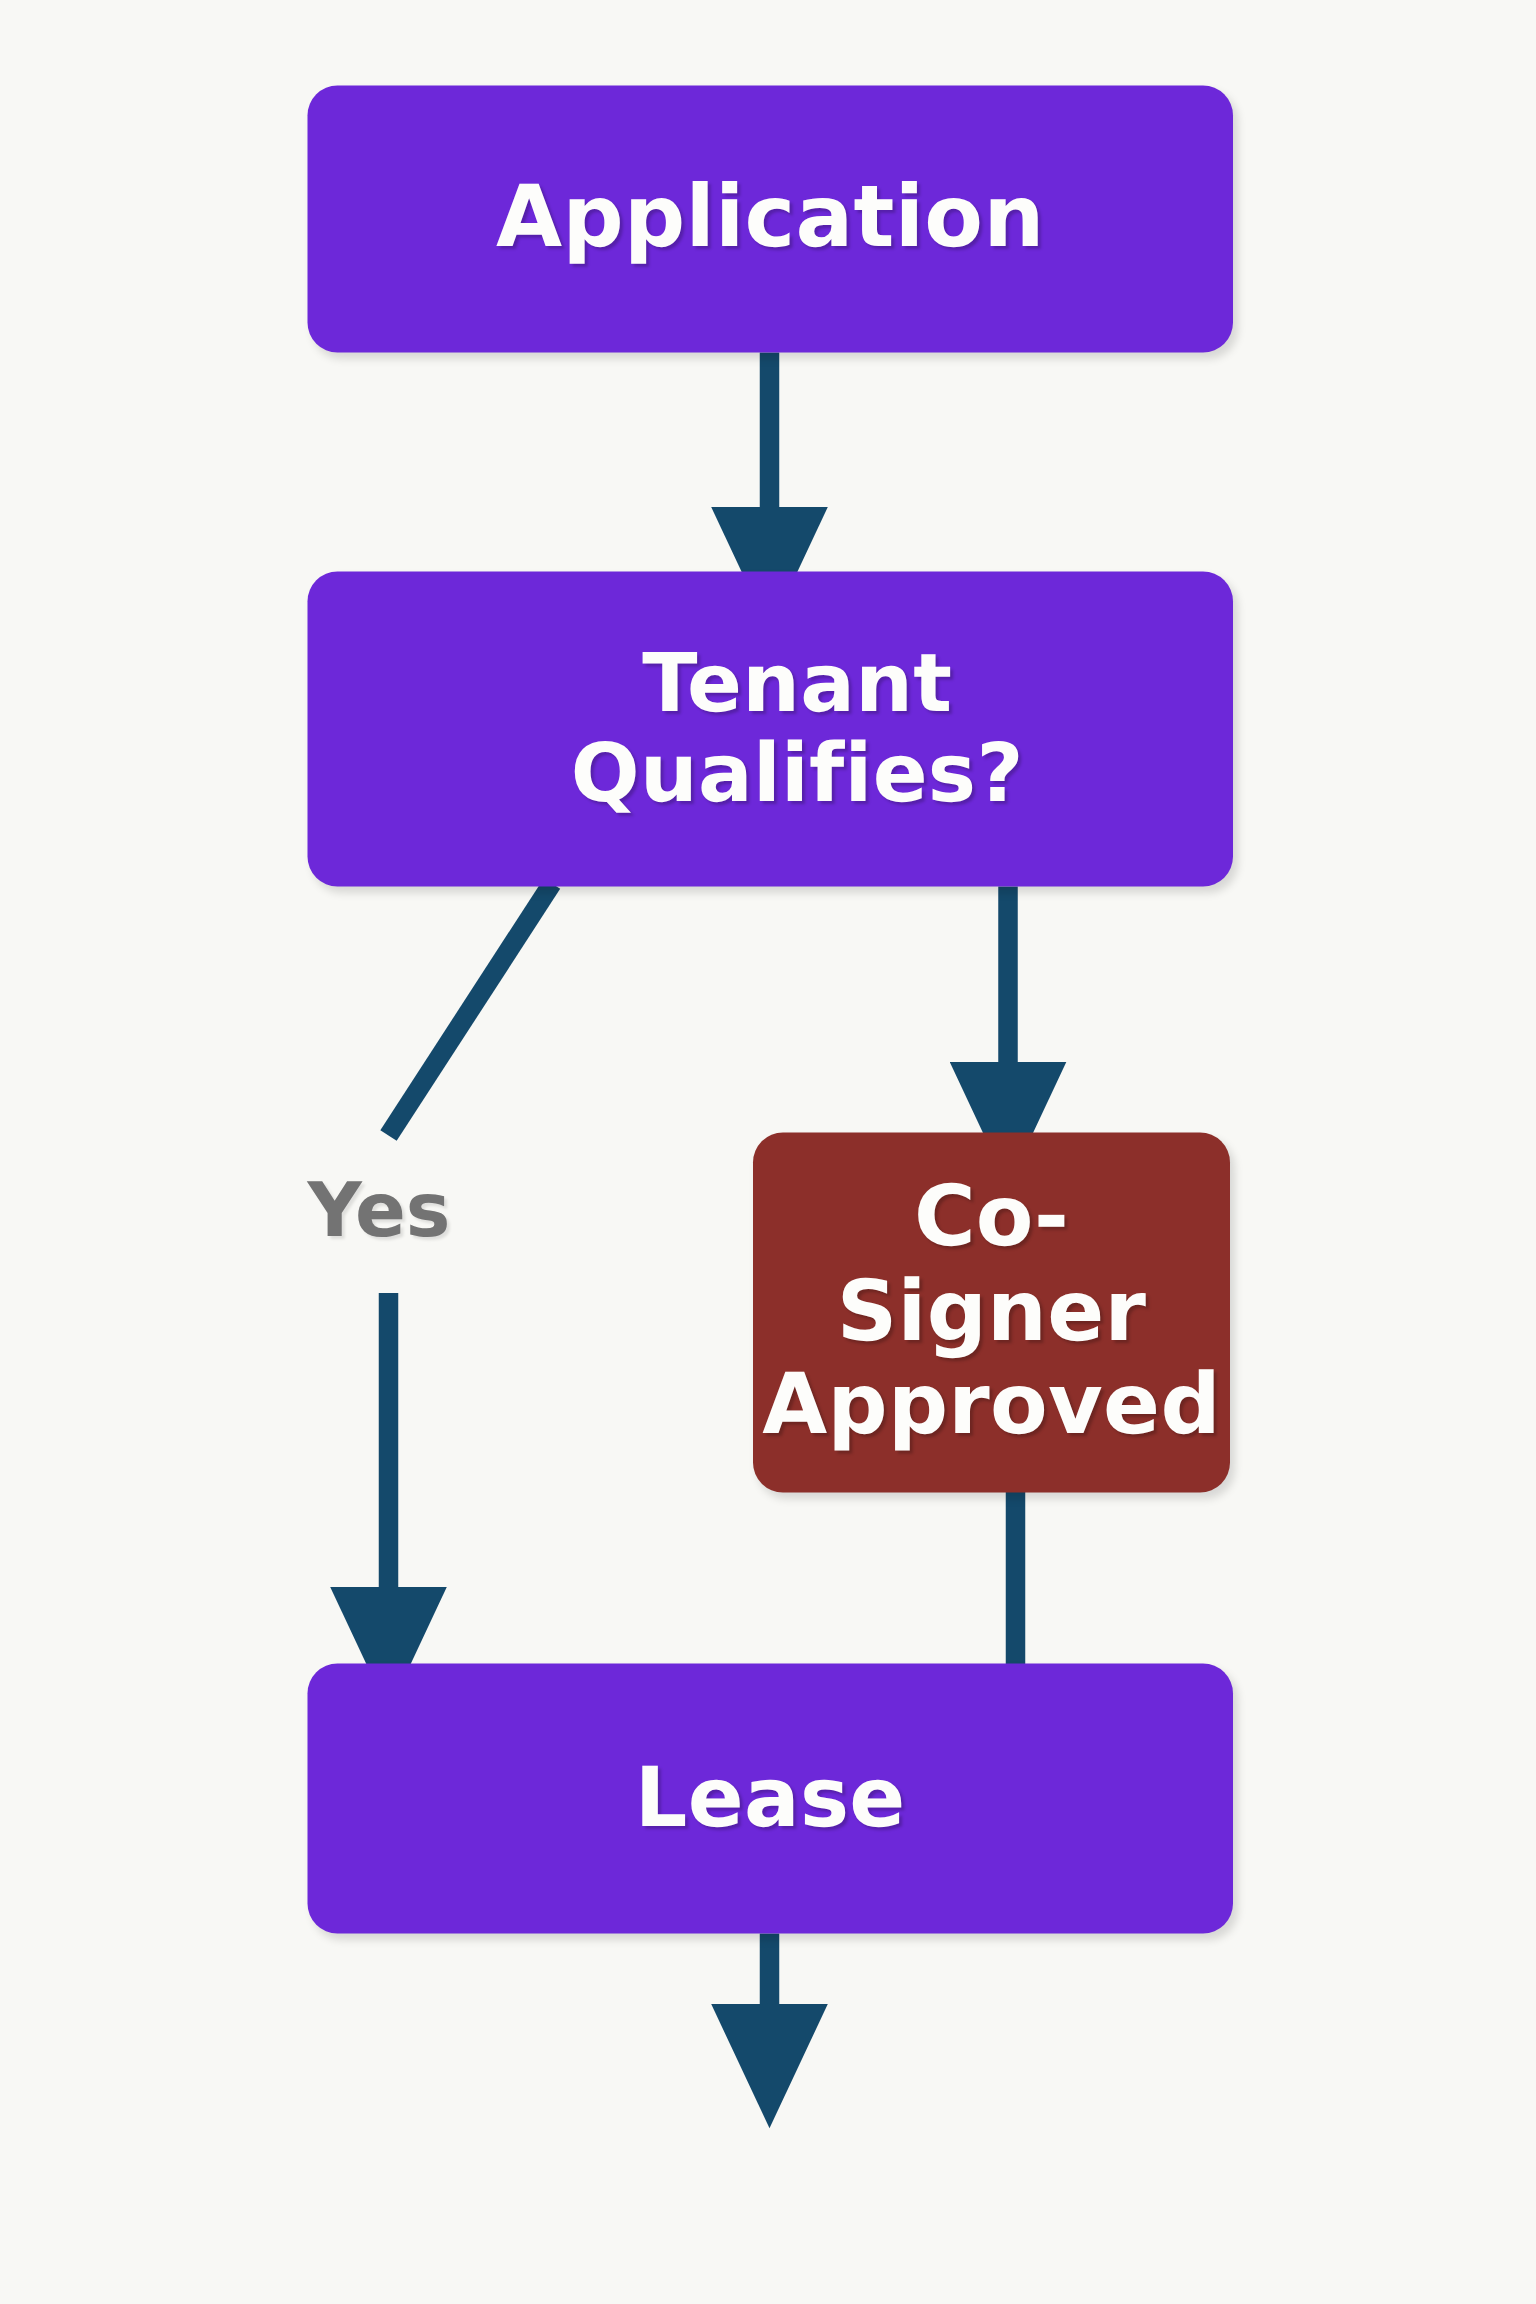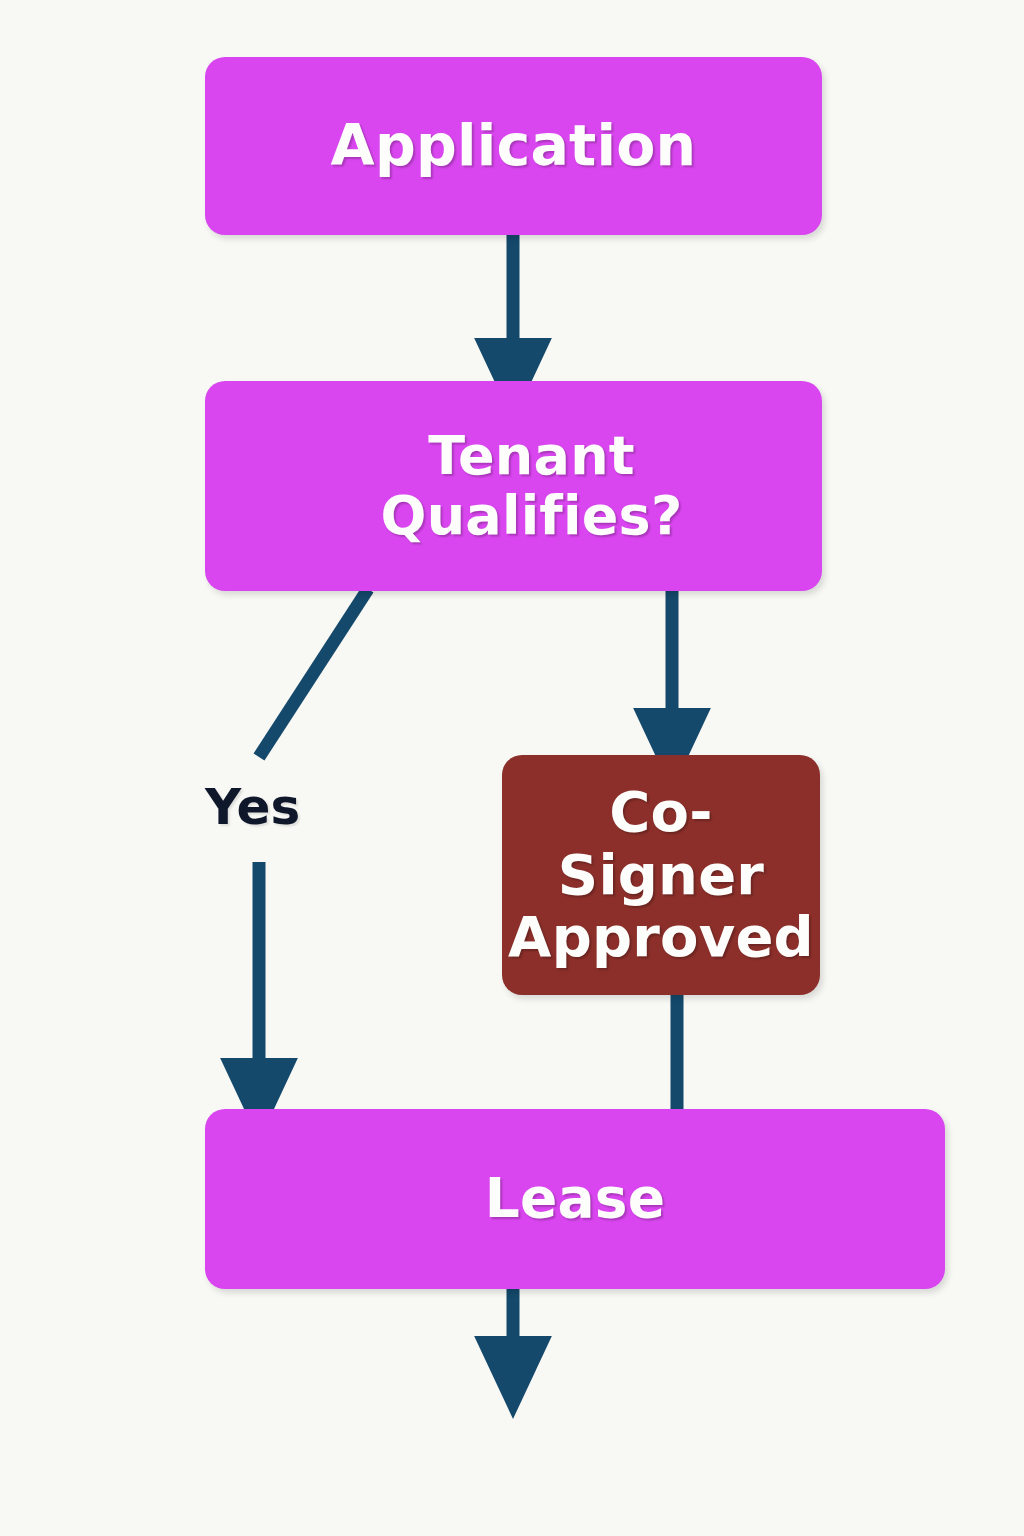--- a/index.html
+++ b/index.html
@@ -37,53 +37,53 @@
     justify-content: center;
     text-align: center;
     border-radius: 20px;
     color: #fdfdfb;
     font-weight: bold;
     line-height: 1.12;
     letter-spacing: 0.2px;
     text-shadow: 2px 2px 2px rgba(0,0,0,0.22);
     box-shadow: 3px 4px 6px rgba(0,0,0,0.13);
   }
-  .node-process { background: #d946ef; }
+  .node-process { background: #6d28d9; }
   .node-terminal { background: #8c2f2a; }
 
   .node-label {
     display: block;
     white-space: pre-line;
     padding: 0 14px;
   }
 
   .edge-label {
     position: absolute;
-    color: #0f172a;
+    color: #737373;
     font-weight: bold;
     text-shadow: 2px 2px 2px rgba(0,0,0,0.10);
     white-space: nowrap;
   }
 
   
   #node-application {
     left: 205px; top: 57px; width: 617px; height: 178px;
     font-size: 57px;
   }
   #node-decision {
     left: 205px; top: 381px; width: 617px; height: 210px;
     font-size: 54px;
     padding-left: 36px;
   }
   #node-cosigner {
     left: 502px; top: 755px; width: 318px; height: 240px;
     font-size: 56px;
   }
   #node-lease {
-    left: 205px; top: 1109px; width: 740px; height: 180px;
+    left: 205px; top: 1109px; width: 617px; height: 180px;
     font-size: 55px;
   }
   #node-executed {
     left: 205px; top: 1378px; width: 617px; height: 128px;
     font-size: 53px;
   }
   #edge-label-yes {
     left: 205px; top: 778px;
     font-size: 50px;
   }

